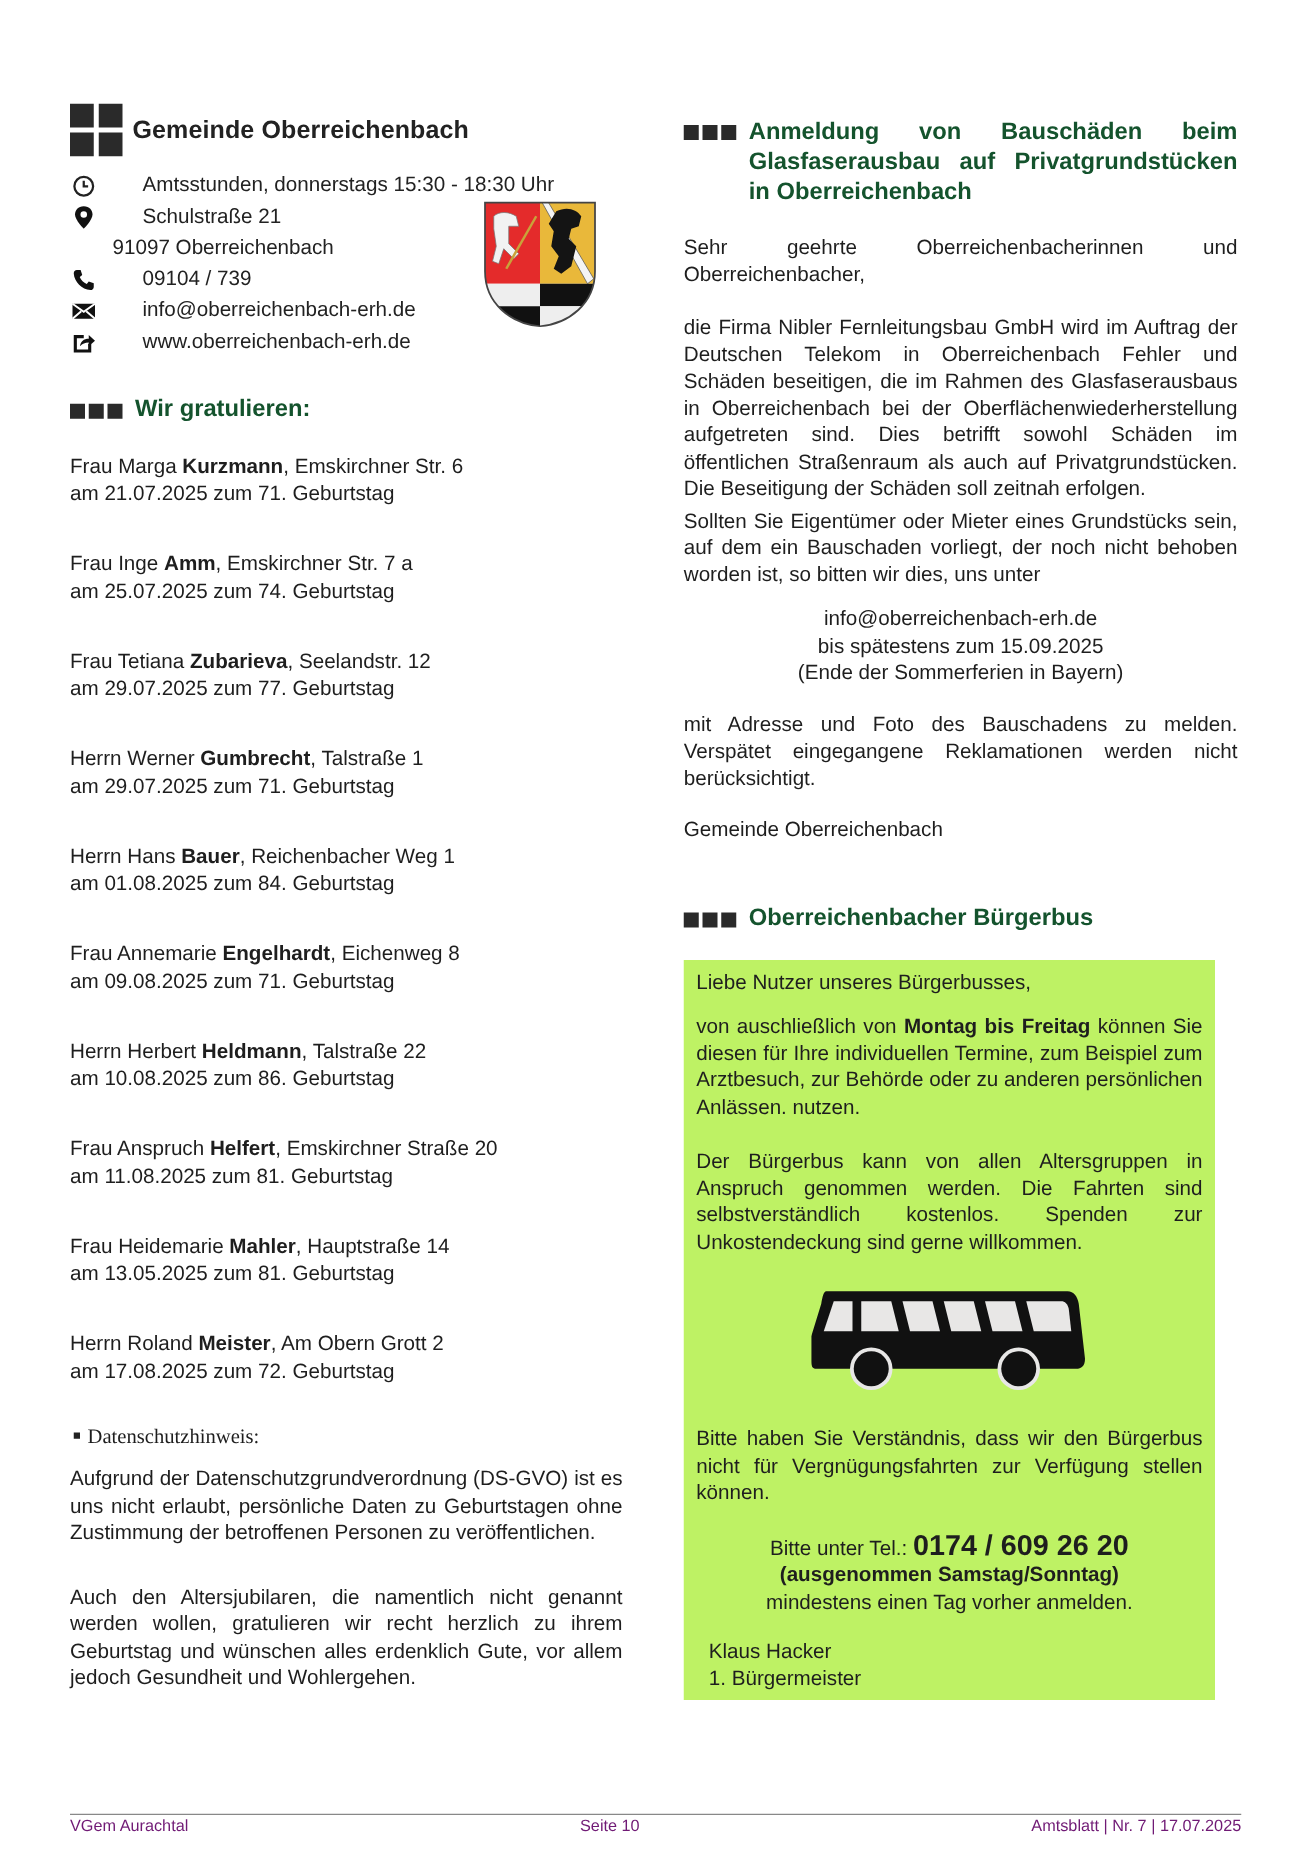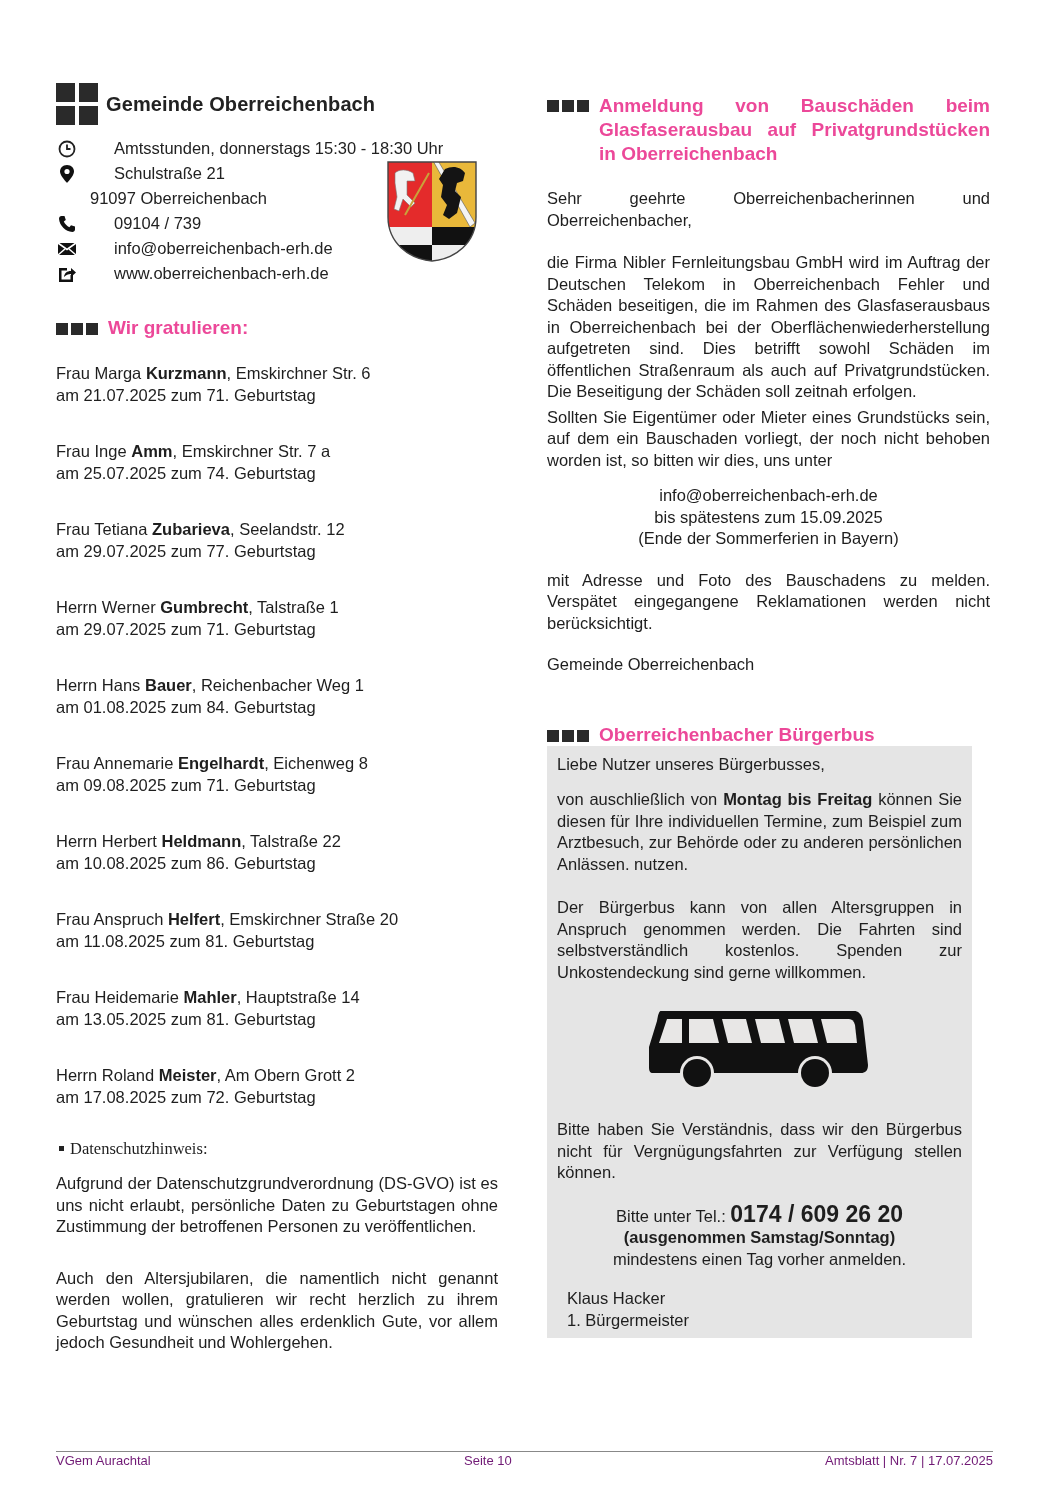--- a/index.html
+++ b/index.html
@@ -14,36 +14,36 @@
   .logo-grid { width: 42px; height: 42px; display: grid; grid-template-columns: 19px 19px; grid-template-rows: 19px 19px; gap: 4px; margin-right: 8px; }
   .logo-grid span { background: #2a2a2a; display: block; }
   .org-title { font-size: 20px; font-weight: bold; color: #222; letter-spacing: 0.1px; }
   .contact { margin-top: 10px; position: relative; }
   .contact-row { display: flex; align-items: center; height: 25px; font-size: 16.5px; color: #222; gap: 24px; }
   .contact-row .ic { width: 22px; height: 20px; margin-right: 12px; display: flex; align-items: center; justify-content: center; }
   .contact-row .ic svg { width: 20px; height: 20px; }
   .contact-row.noicon { padding-left: 34px; }
   .coat { position: absolute; left: 329px; top: 23px; width: 94px; height: 104px; }
 
-  .sec-head { display: flex; align-items: flex-start; font-weight: bold; font-size: 19px; color: #ec4899; }
+  .sec-head { display: flex; align-items: flex-start; font-weight: bold; font-size: 19px; color: #14532d; }
   .sq3 { display: flex; gap: 3px; margin-right: 10px; margin-top: 6px; flex-shrink: 0; }
   .sq3 span { width: 12px; height: 12px; background: #2a2a2a; display: block; }
 
   .bday-list { margin-top: 24px; }
   .bday { font-size: 16.5px; line-height: 21.5px; height: 78px; }
   .bday b { font-weight: bold; }
 
   .ds-label { font-size: 16.5px; margin-top: 12px; }
   .ds-label .bullet { display: inline-block; width: 5px; height: 5px; background: #222; margin: 0 6px 3px 3px; vertical-align: middle; }
   .para { font-size: 16.5px; line-height: 21.5px; text-align: justify; }
 
   .right-title { font-size: 19px; line-height: 24px; font-weight: bold; text-align: justify; text-align-last: left; }
   .center { text-align: center; }
 
-  .bus-box { background: #e5e5e5; padding: 8px 10px 14px 10px; width: 425px; height: 592px; box-sizing: border-box; }
+  .bus-box { background: #bef264; margin-top: 22px; padding: 8px 10px 14px 10px; width: 425px; height: 592px; box-sizing: border-box; }
   .bus-box .para { font-size: 16.5px; }
   .bus-icon { display: block; margin: 26px auto 28px auto; width: 222px; height: 82px; }
 
   .footer-line { position: absolute; left: 56px; top: 1435px; width: 937px; height: 1px; background: #888; }
   .footer { position: absolute; left: 56px; top: 1437px; width: 937px; font-size: 13px; color: #701a75; display: flex; justify-content: space-between; }
   .footer span { display: block; }
 </style>
 </head>
 <body>
 

